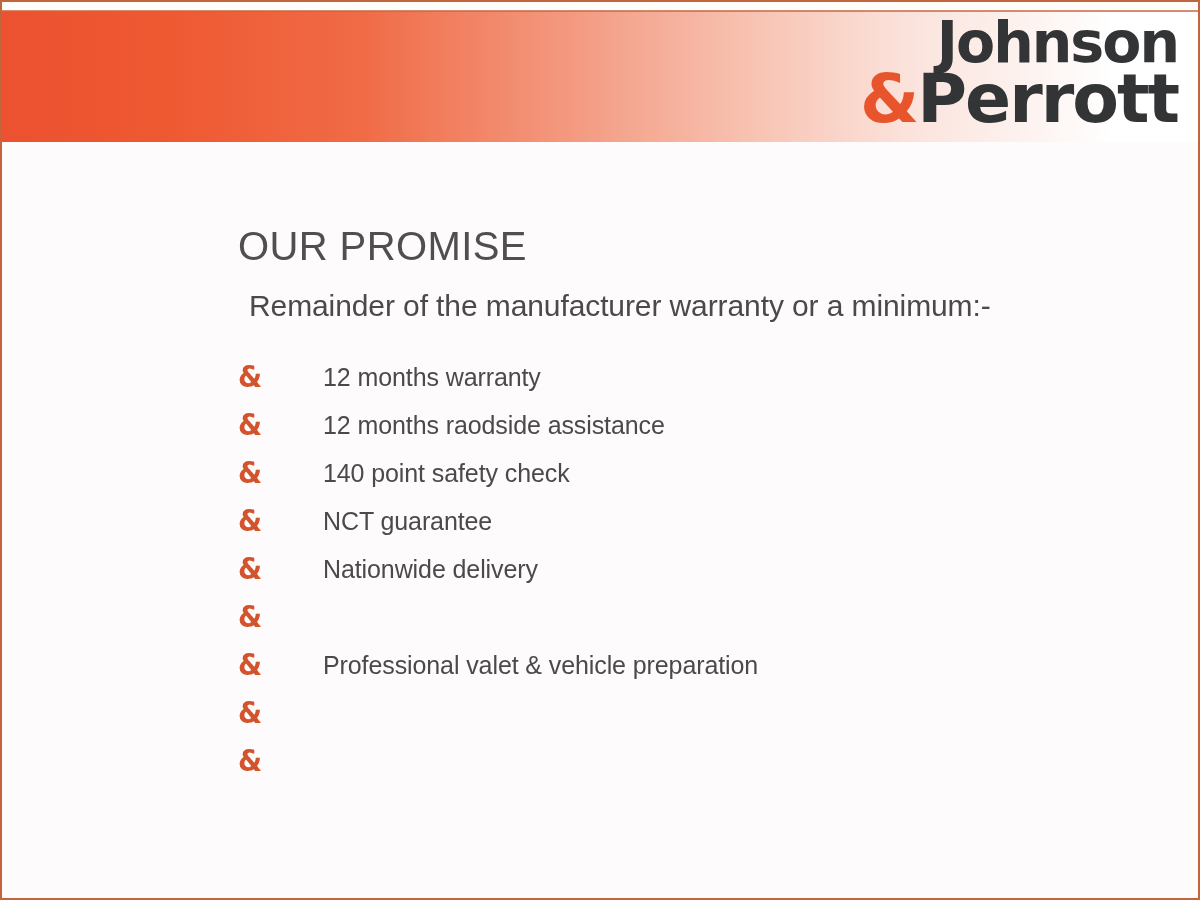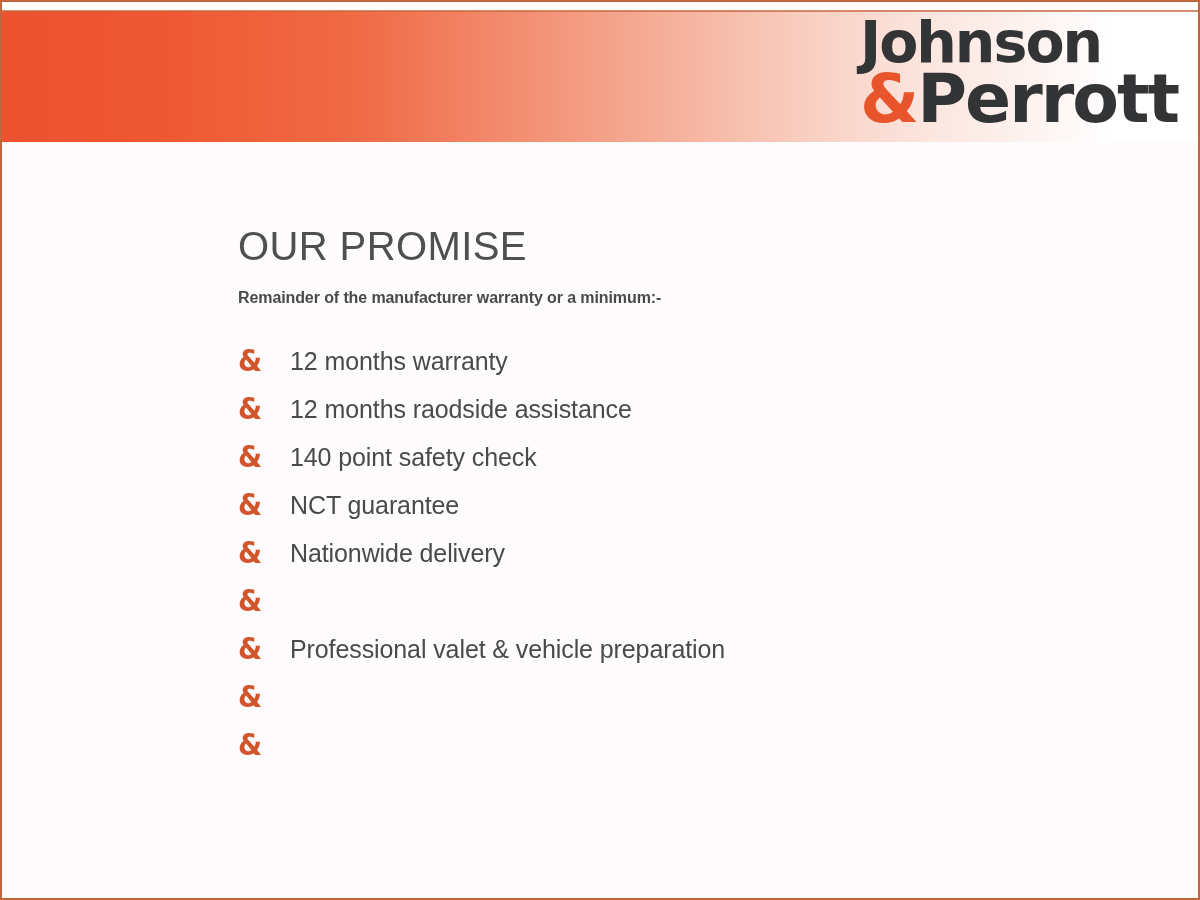--- a/index.html
+++ b/index.html
@@ -61,20 +61,21 @@
     width: 100%;
     height: 2px;
     background: #c8663f;
     opacity: 0.75;
   }
 
   .logo {
     position: absolute;
     top: 14px;
     right: 20px;
+    text-align: right;
     line-height: 0.92;
     user-select: none;
   }
   .logo-line {
     display: block;
     font-family: "DejaVu Sans", sans-serif;
     font-weight: bold;
     font-size: 57px;
     letter-spacing: -2.0px;
     color: #333436;
@@ -99,23 +100,23 @@
   .page-title {
     margin: 0;
     font-size: 40px;
     font-weight: normal;
     letter-spacing: 0.4px;
     color: #4f4f4f;
     font-family: "Liberation Sans", sans-serif;
   }
 
   .subtitle {
-    margin: 20px 0 0 0;
-    font-size: 16px;
-    font-weight: bold;
+    margin: 20px 0 0 11px;
+    font-size: 30px;
+    font-weight: normal;
     color: #4a4a4a;
     letter-spacing: -0.1px;
     white-space: nowrap;
   }
 
   .promise-list {
     list-style: none;
     margin: 30px 0 0 0;
     padding: 0;
   }
@@ -135,20 +136,21 @@
     transform: scaleX(0.92);
     transform-origin: left center;
     user-select: none;
   }
   .promise-text {
     flex: 1 1 auto;
     font-size: 25px;
     color: #4a4a4a;
     letter-spacing: -0.1px;
     white-space: nowrap;
+    margin-left: 33px;
   }
 </style>
 </head>
 <body>
 
 <div class="page">
 
   <div class="header-topstrip"></div>
   <div class="header-band"></div>
   <div class="header-hairline"></div>

